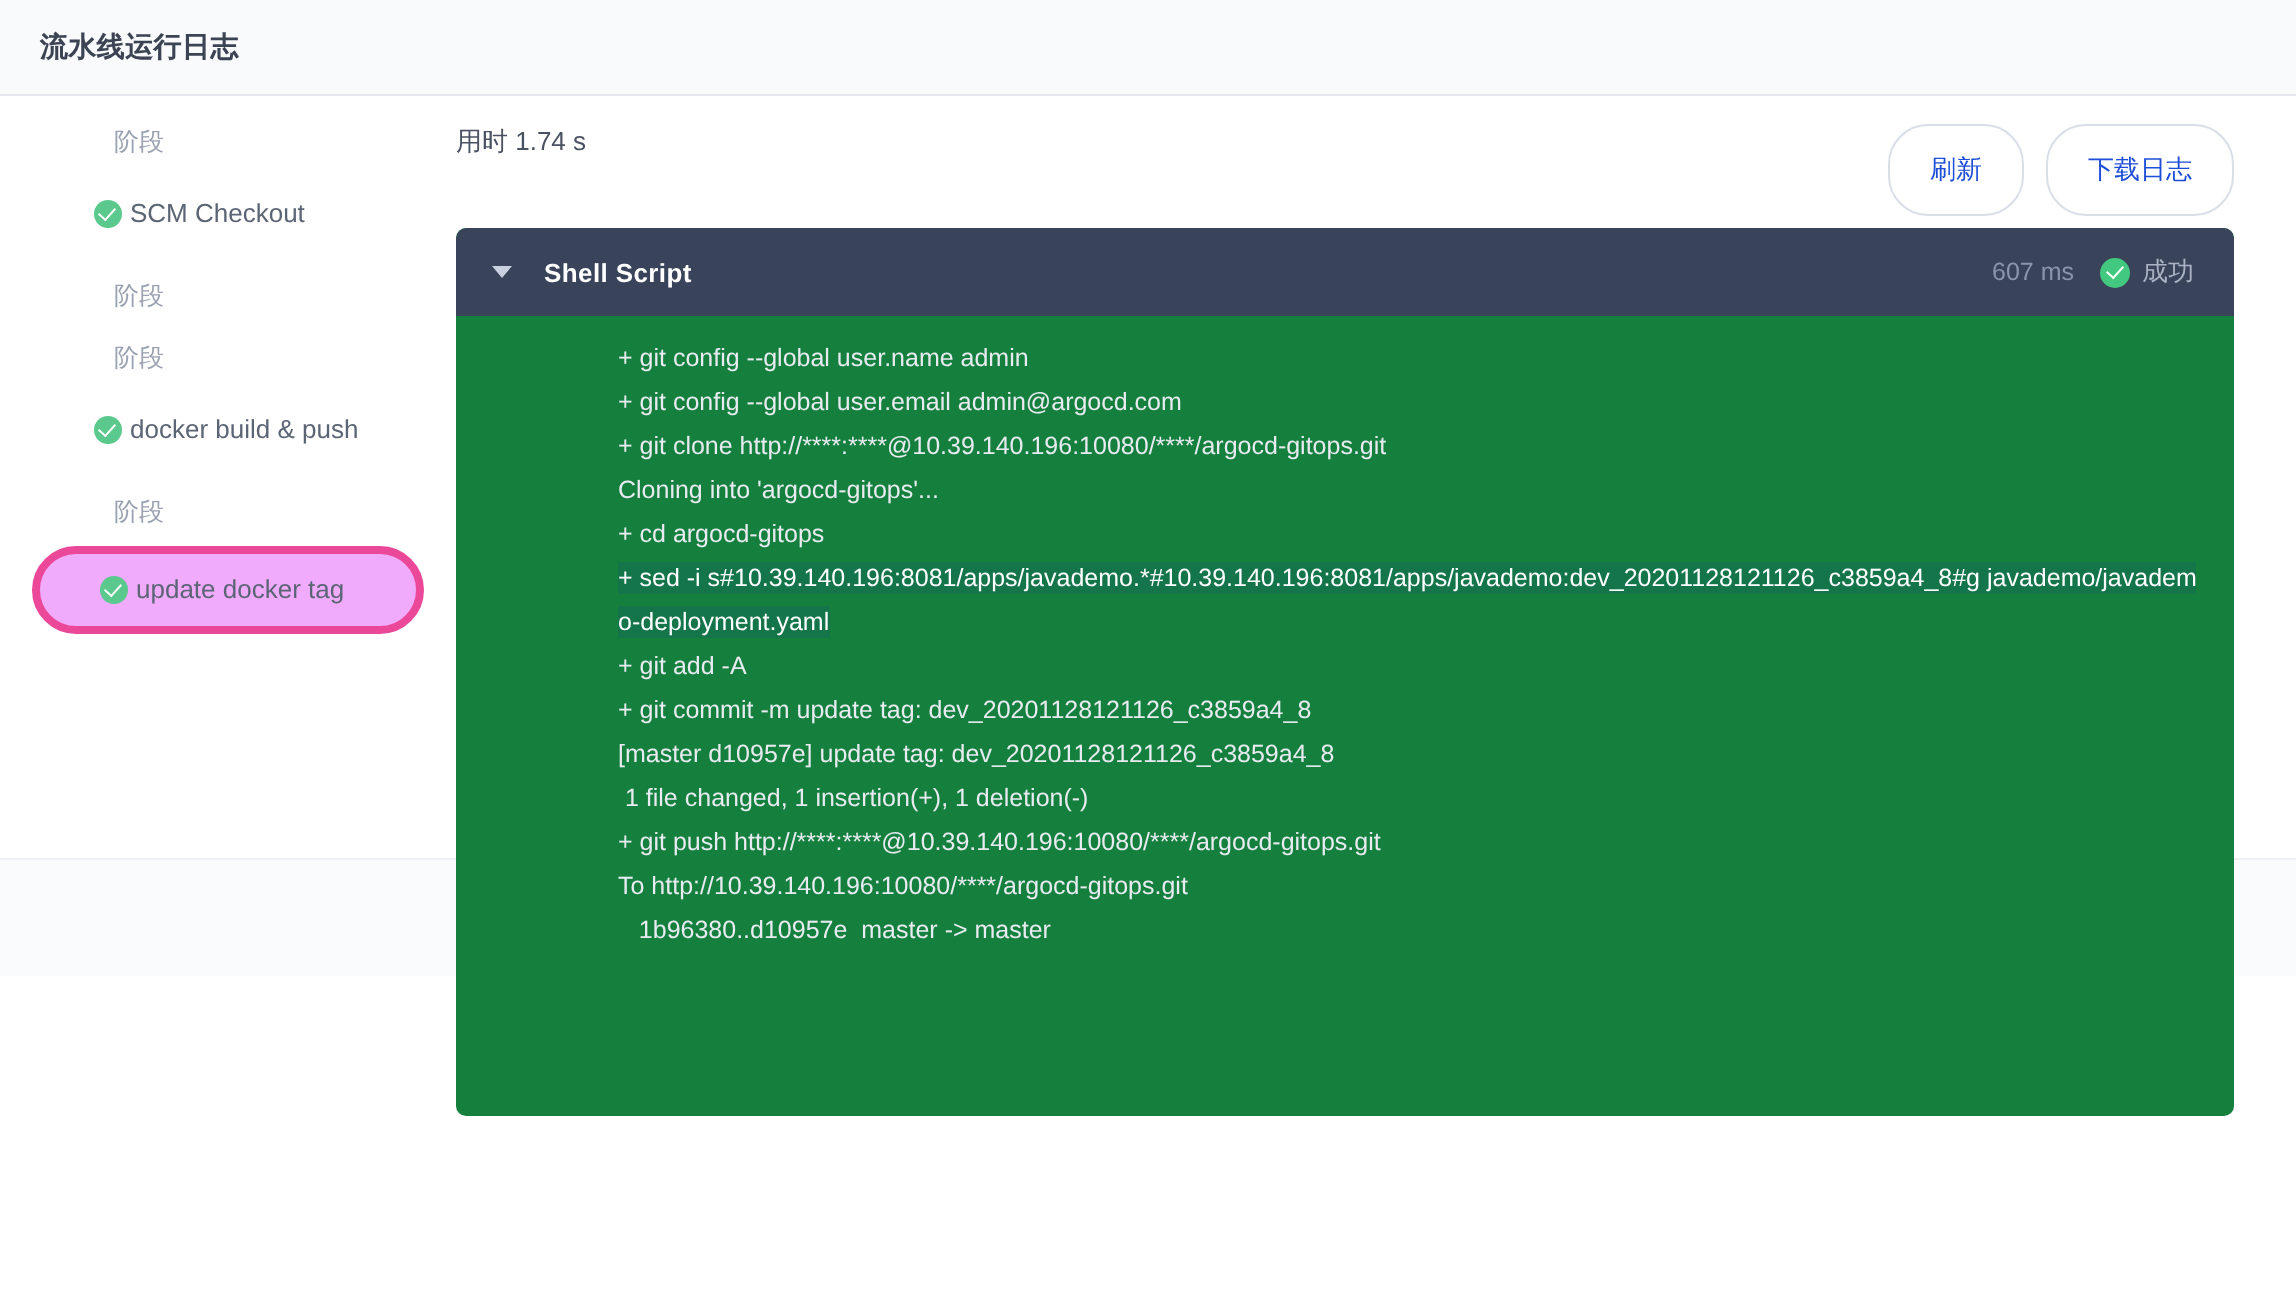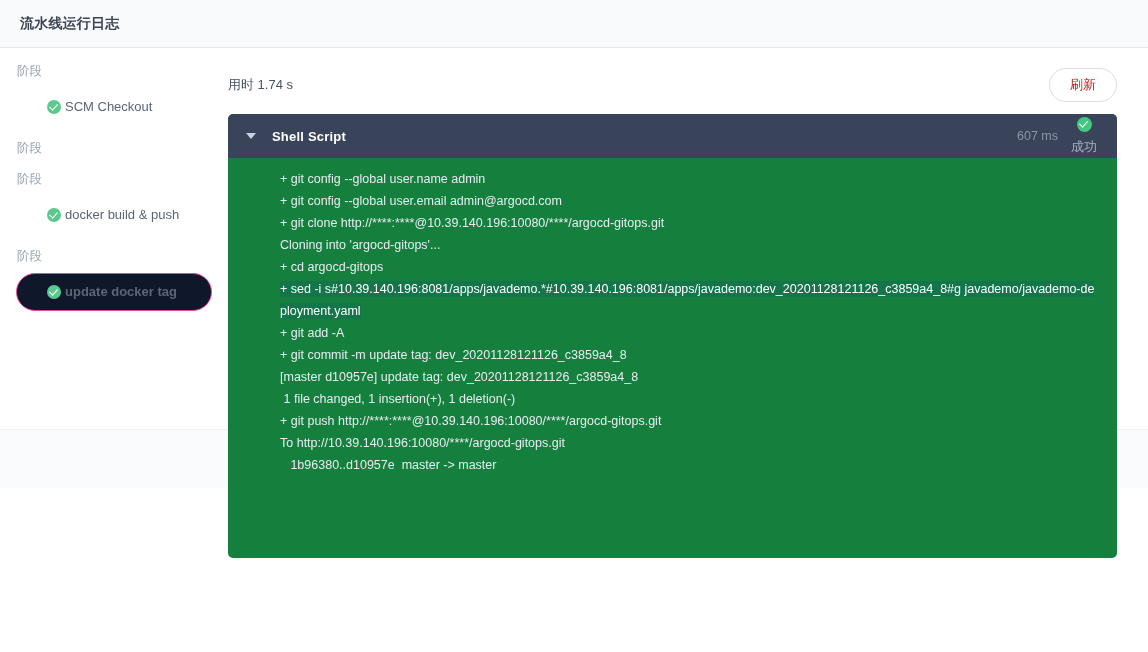--- a/index.html
+++ b/index.html
@@ -27,62 +27,61 @@
   .body { flex: 1 1 auto; display: flex; min-height: 0; background: #fff; }
 
   
   .sidebar {
     width: 228px; flex: 0 0 228px;
     padding: 14px 0 0 0;
     background: #ffffff;
   }
   .stage-group { margin-bottom: 13px; }
   .stage-label {
-    font-size: 12.5px; color: #9aa2b1; padding: 0 0 0 17px; margin-bottom: 8px; line-height: 18px;
+    font-size: 12.5px; color: #9aa2b1; padding: 0 0 0 17px; margin-bottom: 8px; line-height: 18px; margin-left: 40px;
   }
   .stage-item {
     display: flex; align-items: center; gap: 4px;
     padding: 9px 14px 9px 30px;
     margin: 0 16px;
     font-size: 13px; color: #5c6575;
     border-radius: 22px;
     border: 1px solid transparent;
     line-height: 18px;
   }
   .stage-item.selected {
-    background: #0f172a;
-    border: 1px solid #ec4899;
-    font-weight: bold;
+    background: #f0abfc;
+    border: 4px solid #ec4899;
   }
   .check {
     width: 14px; height: 14px; flex: 0 0 14px;
     border-radius: 50%;
     background: #5bc98d;
     position: relative;
     display: inline-block;
   }
   .check::after {
     content: "";
     position: absolute;
     left: 4px; top: 2px;
     width: 4px; height: 7px;
     border: solid #ffffff;
     border-width: 0 1.6px 1.6px 0;
     transform: rotate(42deg);
   }
 
   
   .main { flex: 1 1 auto; padding: 14px 31px 0 0; min-width: 0; position: relative; }
-  .main-top { display: flex; align-items: center; height: 46px; }
+  .main-top { display: flex; height: 46px; }
   .elapsed { font-size: 13px; color: #4a5261; }
   .spacer { flex: 1 1 auto; }
   .btn {
     border: 1px solid #d9dee7;
     background: #ffffff;
-    color: #b91c1c;
+    color: #1d4ed8;
     font-family: inherit;
     font-size: 13px;
     border-radius: 20px;
     padding: 8px 20px;
     cursor: pointer;
     line-height: 16px;
     white-space: nowrap;
   }
   .btn + .btn { margin-left: 11px; }
 
@@ -105,35 +104,35 @@
   .caret {
     width: 0; height: 0;
     border-left: 5px solid transparent;
     border-right: 5px solid transparent;
     border-top: 6px solid #c9d1e0;
     margin-right: 16px;
     cursor: pointer;
   }
   .log-title { font-size: 13px; color: #ffffff; font-weight: bold; letter-spacing: .2px; }
   .log-dur { font-size: 12.5px; color: #8b94a8; margin-right: 13px; text-align: center; }
-  .status-ok { display: flex; align-items: center; gap: 6px; flex-direction: column; }
+  .status-ok { display: flex; align-items: center; gap: 6px; }
   .status-ok .check { width: 15px; height: 15px; flex: 0 0 15px; background: #43c97f; }
   .status-ok .check::after { left: 4.5px; top: 2.5px; }
   .status-text { font-size: 13px; color: #a9b1c2; }
 
   .log-body {
     flex: 1 1 auto;
     padding: 10px 16px 14px 52px;
     overflow: hidden;
     font-size: 12.5px;
     line-height: 22px;
     color: #e8ebf1;
     white-space: pre-wrap;
   }
-  .log-line { white-space: pre-wrap; word-break: break-all; }
+  .log-line { white-space: pre-wrap; word-break: break-all; margin-left: 29px; }
   .log-line .hl {
     background: #15754a;
     color: #ffffff;
     padding: 1px 0;
     box-decoration-break: clone;
     -webkit-box-decoration-break: clone;
   }
 
   
   .footer {
@@ -191,20 +190,21 @@
           <span>update docker tag</span>
         </div>
       </div>
     </div>
 
     <div class="main">
       <div class="main-top">
         <div class="elapsed">用时 1.74 s</div>
         <div class="spacer"></div>
         <button class="btn">刷新</button>
+        <button class="btn">下载日志</button>
       </div>
 
       <div class="log-panel">
         <div class="log-header">
           <span class="caret"></span>
           <span class="log-title">Shell Script</span>
           <span class="spacer"></span>
           <span class="log-dur">607 ms</span>
           <span class="status-ok">
             <span class="check"></span>

